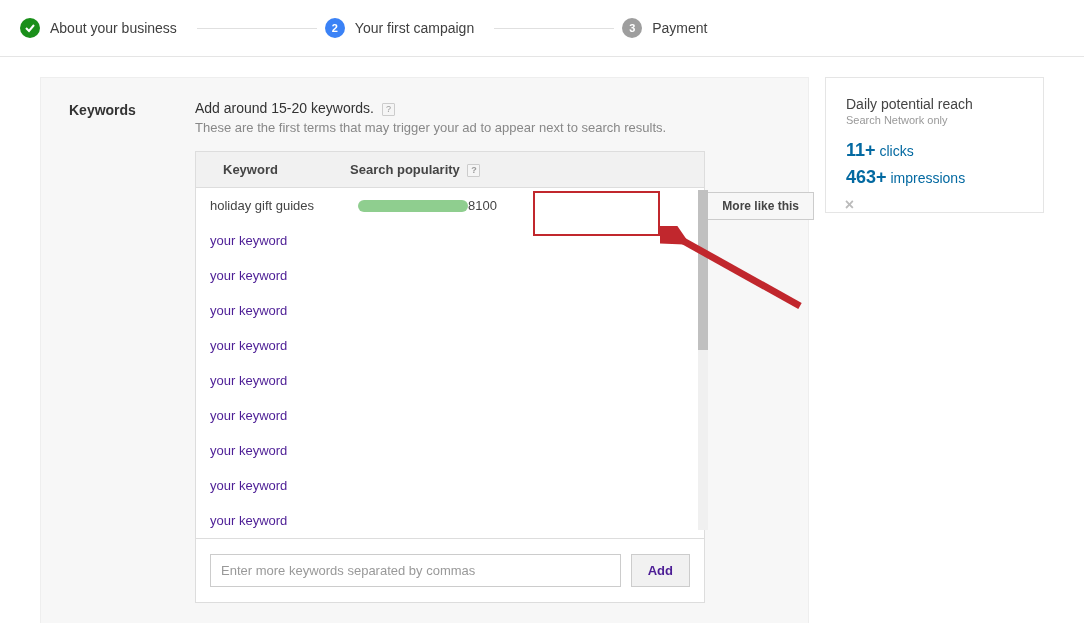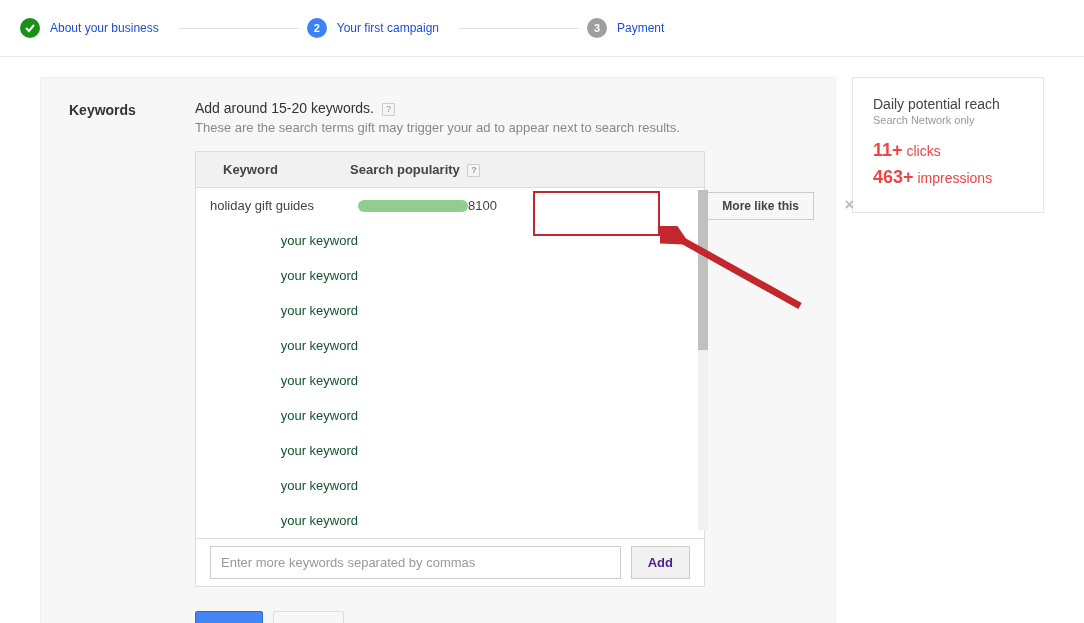--- a/index.html
+++ b/index.html
@@ -4,58 +4,58 @@
   <style>
     * { box-sizing: border-box; margin: 0; padding: 0; }
     body { font-family: Arial, sans-serif; font-size: 13px; color: #333; background: #fff; }
     
     .stepper { display: flex; align-items: center; padding: 18px 20px; border-bottom: 1px solid #e5e5e5; gap: 0; }
     .step { display: flex; align-items: center; }
     .step-icon { width: 20px; height: 20px; border-radius: 50%; display: flex; align-items: center; justify-content: center; font-size: 11px; font-weight: bold; color: #fff; margin-right: 10px; flex-shrink: 0; }
     .step-icon.done { background: #1a8f1a; }
     .step-icon.active { background: #3b82f6; }
     .step-icon.pending { background: #9e9e9e; }
-    .step-label { font-size: 12px; color: #1d4ed8; }
+    .step-label { font-size: 14px; color: #404040; }
     .step-line { height: 1px; background: #e0e0e0; width: 120px; margin: 0 8px 0 20px; }
     
     .content { display: flex; padding: 20px 40px; gap: 16px; }
     .card { background: #f7f7f7; border: 1px solid #eee; padding: 22px 28px; }
     .main-card { flex: 1; display: flex; gap: 36px; }
     .section-label { font-weight: bold; font-size: 14px; color: #333; min-width: 90px; padding-top: 2px; }
     .section-body { flex: 1; }
     .heading { font-size: 14px; color: #333; margin-bottom: 4px; }
     .subheading { font-size: 13px; color: #888; margin-bottom: 16px; }
     .help-icon { display: inline-block; width: 13px; height: 13px; border: 1px solid #ccc; background: #f5f5f5; font-size: 9px; color: #999; text-align: center; line-height: 11px; border-radius: 1px; margin-left: 4px; vertical-align: middle; cursor: pointer; }
     
     .keyword-table { background: #fff; border: 1px solid #ddd; width: 510px; position: relative; }
     .kt-header { display: flex; background: #f1f1f1; border-bottom: 1px solid #ddd; padding: 10px 14px; font-weight: bold; font-size: 13px; color: #444; }
     .kt-col-keyword { width: 140px; padding-left: 13px; }
     .kt-col-pop { flex: 1; }
     .kt-row { display: flex; align-items: center; padding: 10px 14px; font-size: 13px; color: #555; position: relative; }
     .kt-row .kw { width: 148px; color: #444; }
     .kt-row .pop { display: flex; align-items: center; gap: 0; }
     .pop-bar { width: 110px; height: 12px; background: #8fce8f; border-radius: 7px; }
     .pop-val { font-size: 13px; color: #444; }
-    .kt-row.placeholder .kw { color: #14532d; text-align: right; }
+    .kt-row.placeholder .kw { color: #4c1d95; }
     .more-btn { position: absolute; right: -110px; top: 4px; background: #f7f7f7; border: 1px solid #ccc; padding: 6px 14px; font-size: 12px; color: #444; cursor: pointer; font-weight: bold; }
     .close-x { position: absolute; right: -150px; top: 8px; color: #bbb; font-size: 16px; font-weight: bold; cursor: pointer; }
     .highlight-box { position: absolute; border: 2px solid #c1272d; pointer-events: none; }
-    .keyword-input-row { display: flex; gap: 10px; border-top: 1px solid #ddd; padding: 7px 14px; }
+    .keyword-input-row { display: flex; gap: 10px; border-top: 1px solid #ddd; padding: 15px 14px; }
     .keyword-input { flex: 1; border: 1px solid #ccc; padding: 8px 10px; font-size: 13px; color: #333; }
     .keyword-input::placeholder { color: #999; }
     .add-btn { background: #f1f1f1; border: 1px solid #ccc; padding: 8px 16px; font-size: 13px; font-weight: bold; color: #4c1d95; cursor: pointer; }
     
     .actions { margin-top: 24px; display: flex; gap: 10px; }
     .btn-primary { background: #4285f4; color: #fff; border: 1px solid #3367d6; padding: 8px 18px; font-size: 13px; font-weight: bold; cursor: pointer; border-radius: 2px; }
     .btn-secondary { background: #f7f7f7; color: #555; border: 1px solid #ddd; padding: 8px 14px; font-size: 13px; cursor: pointer; border-radius: 2px; }
     
-    .side-card { width: 192px; background: #fff; border: 1px solid #e5e5e5; padding: 18px 20px; height: fit-content; }
+    .side-card { width: 219px; background: #fff; border: 1px solid #e5e5e5; padding: 18px 20px; height: fit-content; }
     .side-title { font-size: 14px; color: #444; margin-bottom: 2px; }
     .side-sub { font-size: 11px; color: #999; margin-bottom: 14px; }
-    .metric { font-size: 14px; color: #ef4444; margin-bottom: 6px; }
+    .metric { font-size: 14px; color: #0369a1; margin-bottom: 6px; }
     .metric b { font-size: 18px; font-weight: bold; }
     
     .arrow { position: absolute; pointer-events: none; }
     .scroll-track { position: absolute; right: -4px; top: 38px; width: 10px; height: 340px; background: #f0f0f0; }
     .scroll-thumb { position: absolute; right: -4px; top: 38px; width: 10px; height: 160px; background: #c0c0c0; }
   </style>
 </head>
 <body>
 
 <div class="stepper">
@@ -80,21 +80,21 @@
 </div>
 
 <div class="content">
   <div class="card main-card">
     <div class="section-label">Keywords</div>
     <div class="section-body">
       <div class="heading">
         <span>Add around 15-20 keywords.</span>
         <span class="help-icon">?</span>
       </div>
-      <div class="subheading">These are the search terms gift may trigger your ad to appear next to search results.</div>
+      <div class="subheading">These are the first terms that may trigger your ad to appear next to search results.</div>
 
       <div class="keyword-table" style="position:relative;">
         <div class="kt-header">
           <div class="kt-col-keyword">Keyword</div>
           <div class="kt-col-pop">
             <span>Search popularity</span>
             <span class="help-icon">?</span>
           </div>
         </div>
 

